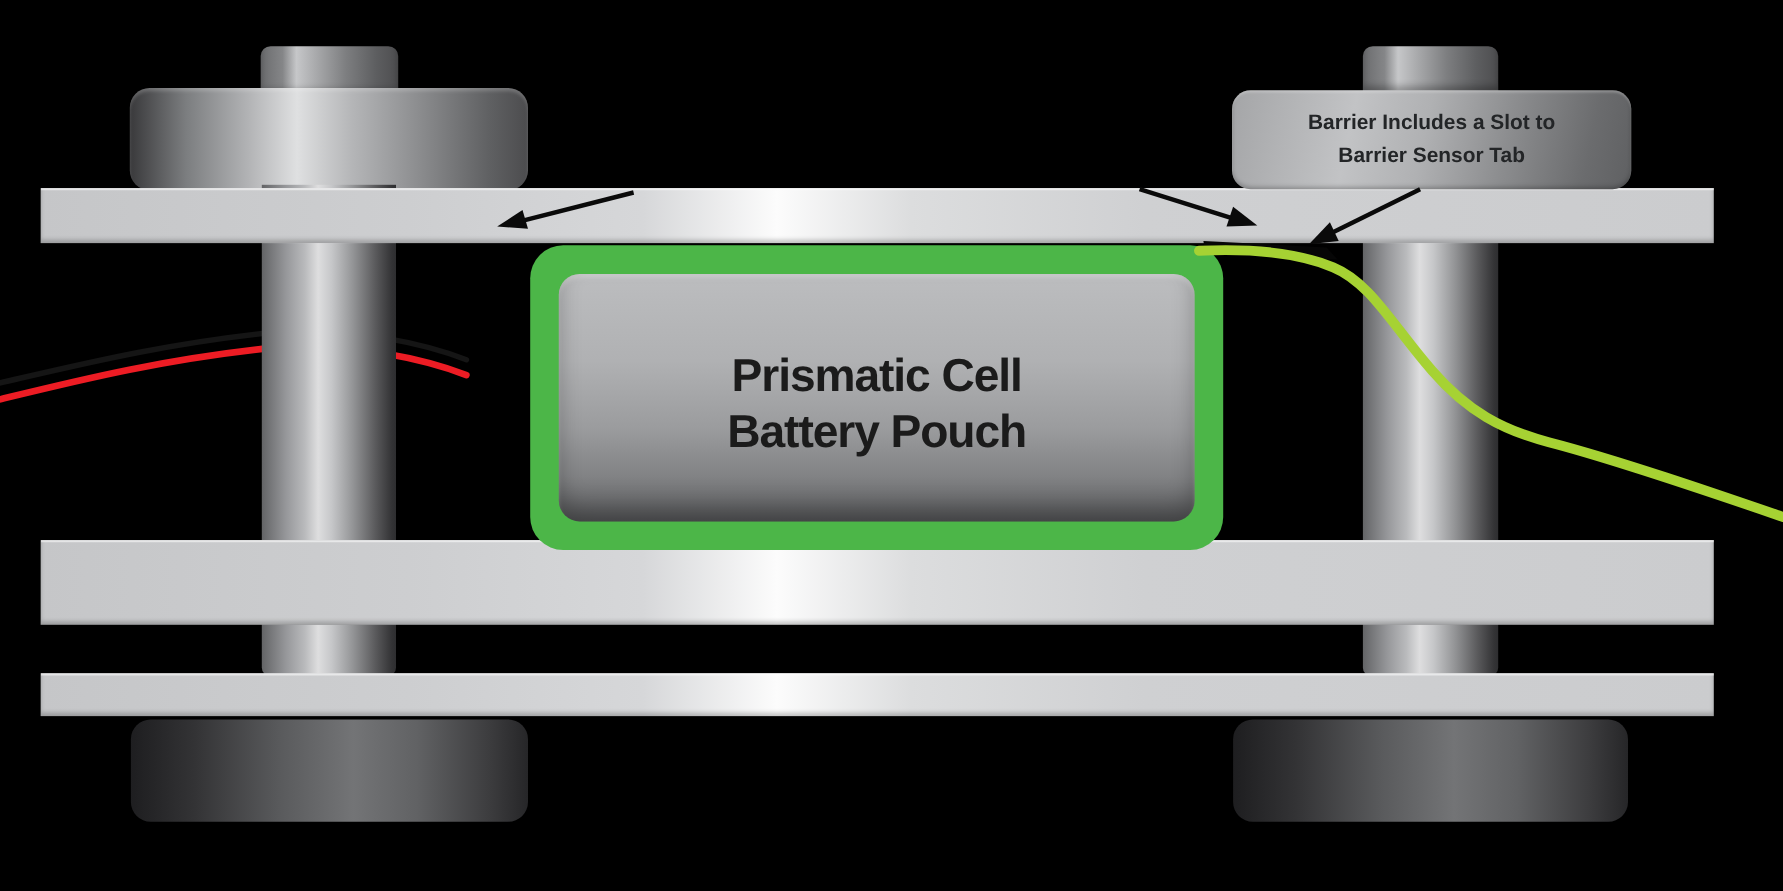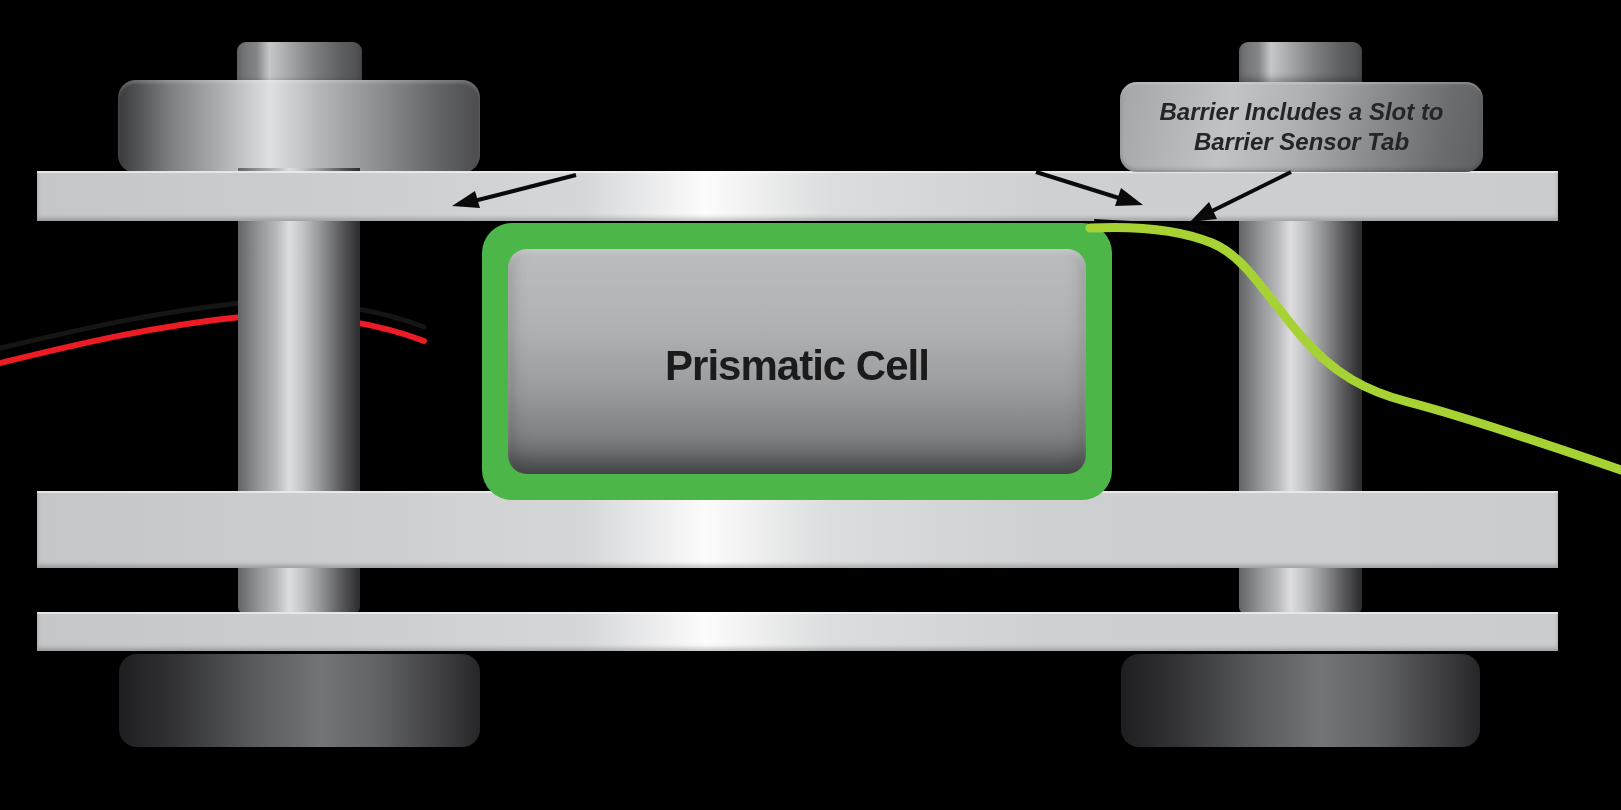--- a/index.html
+++ b/index.html
@@ -47,21 +47,21 @@
          background:linear-gradient(180deg,#bcbdbf 0%,#b0b1b3 35%,#9b9c9e 62%,#818284 82%,#5a5b5d 100%);
          box-shadow:inset 0 -12px 20px rgba(0,0,0,.28), inset 0 4px 4px rgba(255,255,255,.25);
          display:flex;flex-direction:column;align-items:center;justify-content:center;}
   .pouch-label{font-weight:700;font-size:42px;line-height:51px;letter-spacing:-1px;text-align:center;padding-top:8px;}
 
   
   .callout{position:absolute;left:1120px;top:82px;width:363px;height:90px;border-radius:17px;
            background:linear-gradient(102deg,#a4a5a7 0%,#c2c3c5 30%,#b0b1b3 48%,#8c8d8f 68%,#6b6c6e 88%,#5f6062 100%);
            box-shadow:inset 0 2px 2px rgba(255,255,255,.25), inset 0 -2px 4px rgba(0,0,0,.25);
            display:flex;flex-direction:column;align-items:center;justify-content:center;}
-  .callout-text{font-size:24px;line-height:30px;font-weight:600;text-align:center;font-style:italic;}
+  .callout-text{font-size:19px;line-height:30px;font-weight:600;text-align:center;}
 </style>
 </head>
 <body>
 
 <div id="canvas" style="background-color: rgb(0, 0, 0);">
 
   <svg class="layer" viewBox="0 0 1621 810">
     <path d="M -4 349 C 70 332 150 312 250 302 C 320 297 388 313 424 327" fill="none" stroke-width="5" stroke-linecap="round" stroke="#151515"></path>
     <path d="M -4 364 C 70 346 150 326 250 316 C 320 311 388 327 424 341" fill="none" stroke-width="6" stroke-linecap="round" stroke="#ed1c24"></path>
   </svg>
@@ -80,20 +80,21 @@
   <div class="plate plate-middle"></div>
   <div class="plate plate-bottom"></div>
 
   <div class="foot foot-left"></div>
   <div class="foot foot-right"></div>
 
   <div class="pouch" style="background-color: rgb(76, 182, 72);">
     <div class="pouch-inner">
       <div class="pouch-label" style="color: rgb(27, 27, 27);">
         <div>Prismatic Cell</div>
+        <div>Battery Pouch</div>
       </div>
     </div>
   </div>
 
   <div class="callout">
     <div class="callout-text" style="color: rgb(35, 37, 39);">
       <div>Barrier Includes a Slot to</div>
       <div>Barrier Sensor Tab</div>
     </div>
   </div>

